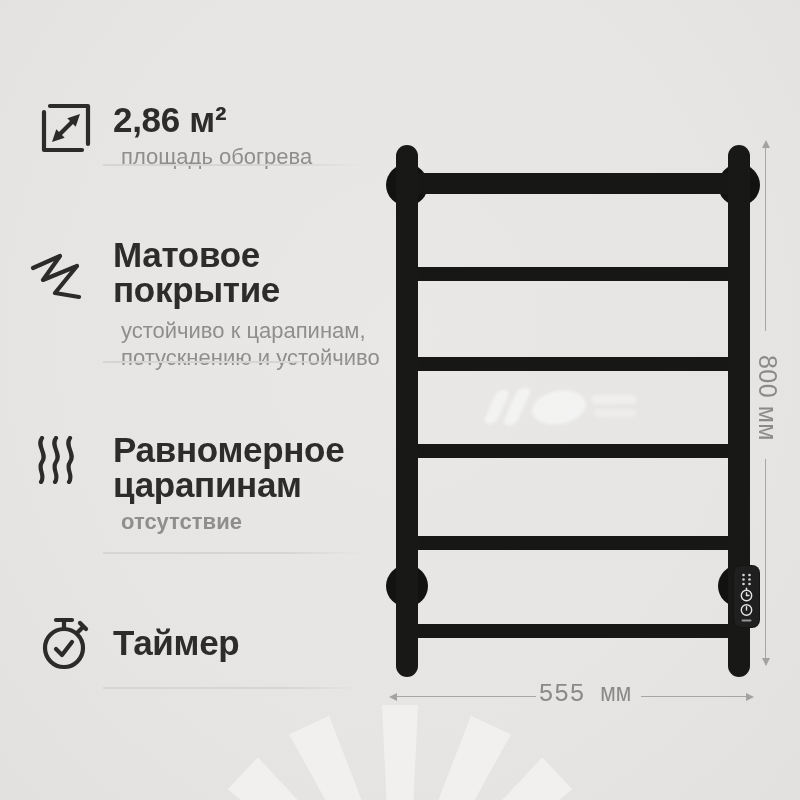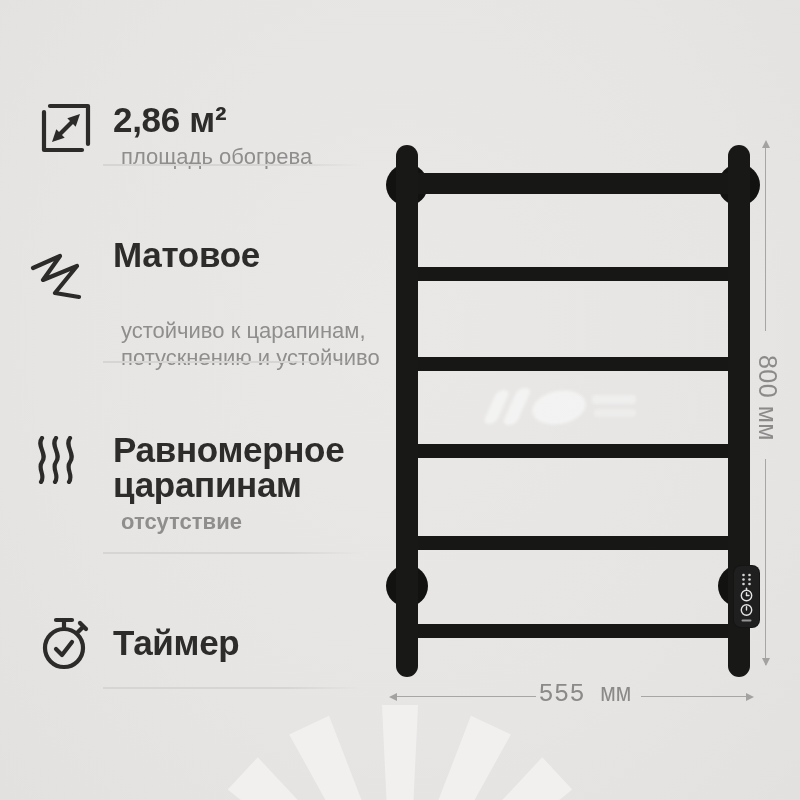--- a/index.html
+++ b/index.html
@@ -88,20 +88,21 @@
   </p>
   <div class="divider" id="div1"></div>
 
   <div class="feature-icon" id="icon2">
     <svg width="56" height="56" viewBox="0 0 56 56">
       <path class="ic" stroke-width="4" d="M6 21 L33 9 L16 33 L50 19 L28 46 L52 50"></path>
     </svg>
   </div>
   <h2 class="title" id="title2">
     <span>Матовое</span>
+    <span>покрытие</span>
   </h2>
   <p class="subtitle" id="sub2">
     <span>устойчиво к царапинам,</span>
     <span>потускнению и устойчиво</span>
   </p>
   <div class="divider" id="div2"></div>
 
   <div class="feature-icon" id="icon3">
     <svg width="44" height="48" viewBox="0 0 44 48">
       <path class="ic" d="M8 2 C2 10, 14 18, 8 26 C3 33, 12 39, 7 46"></path>

